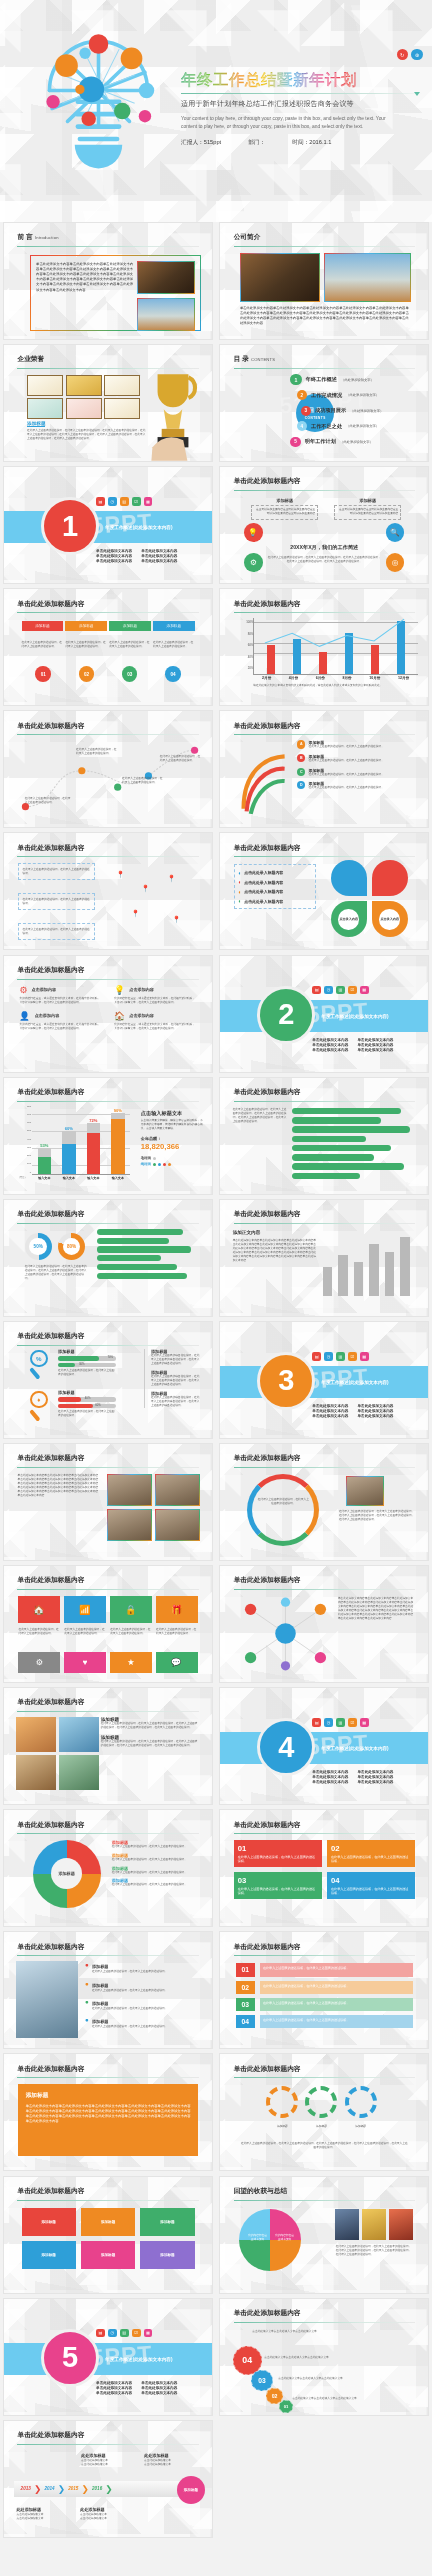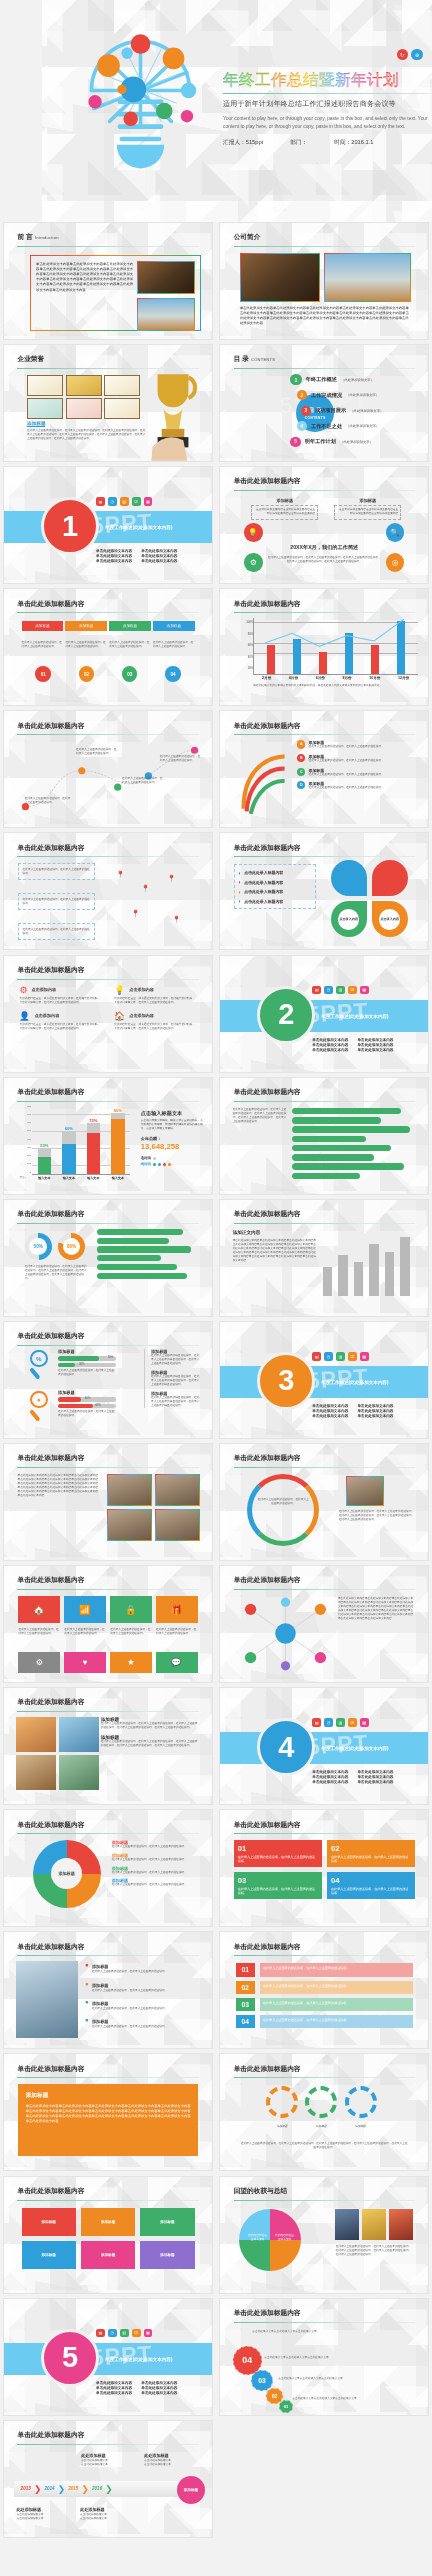--- a/index.html
+++ b/index.html
@@ -16,21 +16,20 @@
     background-color:#eeeeee;
     background-image:
       linear-gradient(135deg, rgba(255,255,255,.85) 25%, transparent 25%),
       linear-gradient(225deg, rgba(255,255,255,.55) 25%, transparent 25%),
       linear-gradient(45deg,  rgba(220,220,220,.45) 25%, transparent 25%),
       linear-gradient(315deg, rgba(255,255,255,.75) 25%, transparent 25%),
       linear-gradient(75deg,  rgba(228,228,228,.5) 30%, transparent 30%),
       linear-gradient(190deg, rgba(255,255,255,.6) 40%, transparent 40%);
     background-size: 72px 67px, 93px 77px, 57px 82px, 113px 62px, 134px 103px, 155px 134px;
     background-position: 0 0, 20.6px 10.3px, 46px 31px, 5.2px 46px, 62px 5.2px, 31px 67px;
-    margin-left: 42px;
   }
 
   
   .cover { height:222px; position:relative; overflow:hidden; }
   .bulb { position:absolute; left:20.6px; top:13px; width:155px; height:191px; }
   .cover-text { position:absolute; left:181px; top:71px; width:242px; }
   .main-title { font-size:15.5px; font-weight:bold; letter-spacing:0.5px; line-height:1.1;
     background:linear-gradient(90deg,#3fae6b 0%,#7cc242 12%,#ef8a22 24%,#f2c511 34%,#4fb3e8 46%,#e8508c 58%,#e8453c 70%,#8e6fd0 84%,#4a9fe0 100%);
     -webkit-background-clip:text; background-clip:text; color:transparent;
     text-shadow:0 0.5px 0 rgba(255,255,255,.4);}
@@ -526,21 +525,21 @@
       <div style="position:absolute;left:28px;top:98px;width:98px;display:flex;justify-content:space-around;font-size:3.1px;font-weight:bold;">
         <span>输入文本</span>
         <span>输入文本</span>
         <span>输入文本</span>
         <span>输入文本</span>
       </div>
       <div style="position:absolute;right:9.3px;top:32px;width:62px;">
         <div style="font-size:5.2px;font-weight:bold;">点击输入标题文本</div>
         <div class="tiny" style="margin-top:2.6px;">点击输入简要文字解说，解说文字尽量概括精炼，不用多余的文字修饰，简洁精准的解说所提炼的核心概念。点击输入简要文字解说。</div>
         <div style="font-size:4.1px;font-weight:bold;margin-top:4.6px;">全年总额：</div>
-        <div style="font-size:7.7px;font-weight:bold;color:#ef8a22;margin-top:1.5px;">13,648,258</div>
+        <div style="font-size:7.7px;font-weight:bold;color:#ef8a22;margin-top:1.5px;">18,820,366</div>
         <div style="display:flex;align-items:center;gap:2.6px;margin-top:4.6px;">
             <b style="font-size:3.3px;">毛利润</b>
             <span style="width:3.1px;height:3.1px;border-radius:50%;background:#c9c9c9;display:inline-block;"></span>
           </div>
         <div style="display:flex;align-items:center;gap:2.1px;margin-top:2.1px;">
             <b style="font-size:3.3px;color:#2e9fd8;">纯利润</b>
             <span style="width:3.1px;height:3.1px;border-radius:50%;background:#3fae6b;display:inline-block;"></span>
             <span style="width:3.1px;height:3.1px;border-radius:50%;background:#2e9fd8;display:inline-block;"></span>
             <span style="width:3.1px;height:3.1px;border-radius:50%;background:#e8453c;display:inline-block;"></span>
             <span style="width:3.1px;height:3.1px;border-radius:50%;background:#ef8a22;display:inline-block;"></span>

